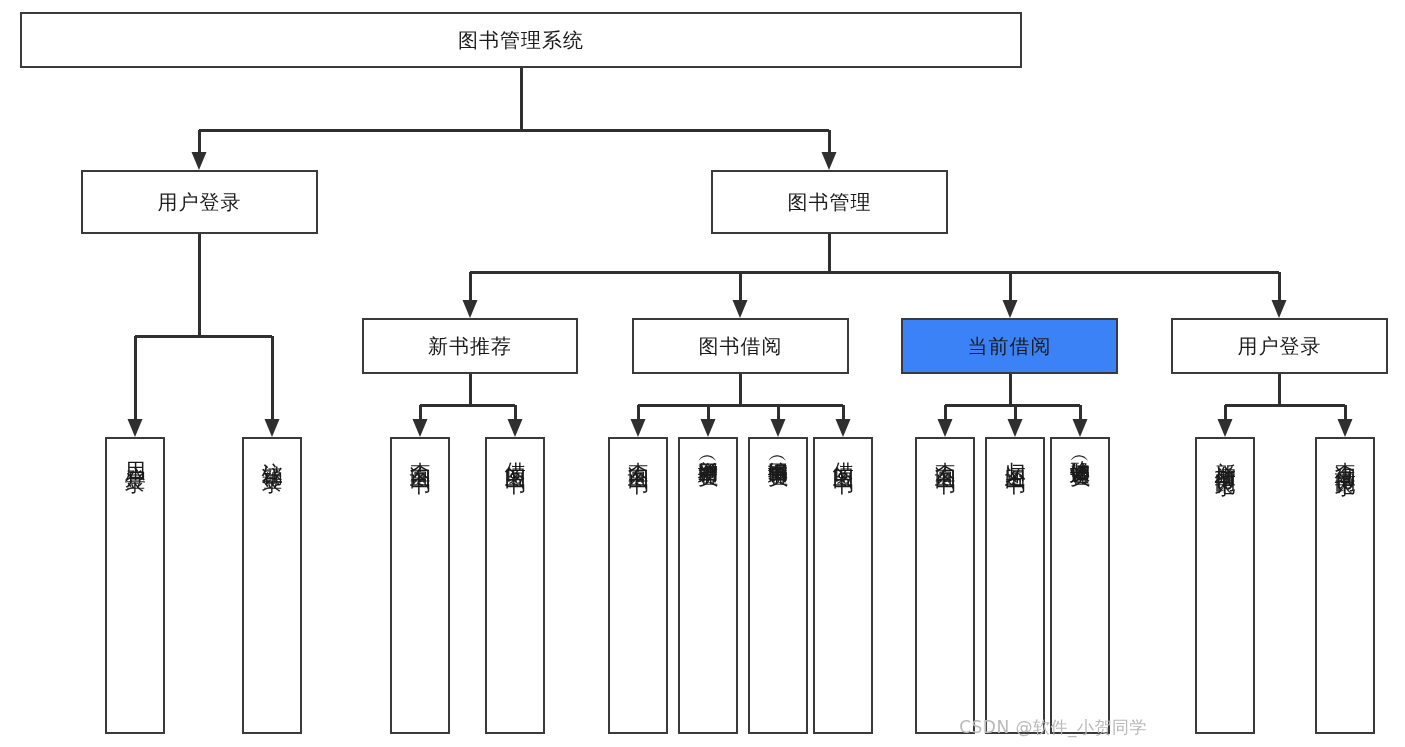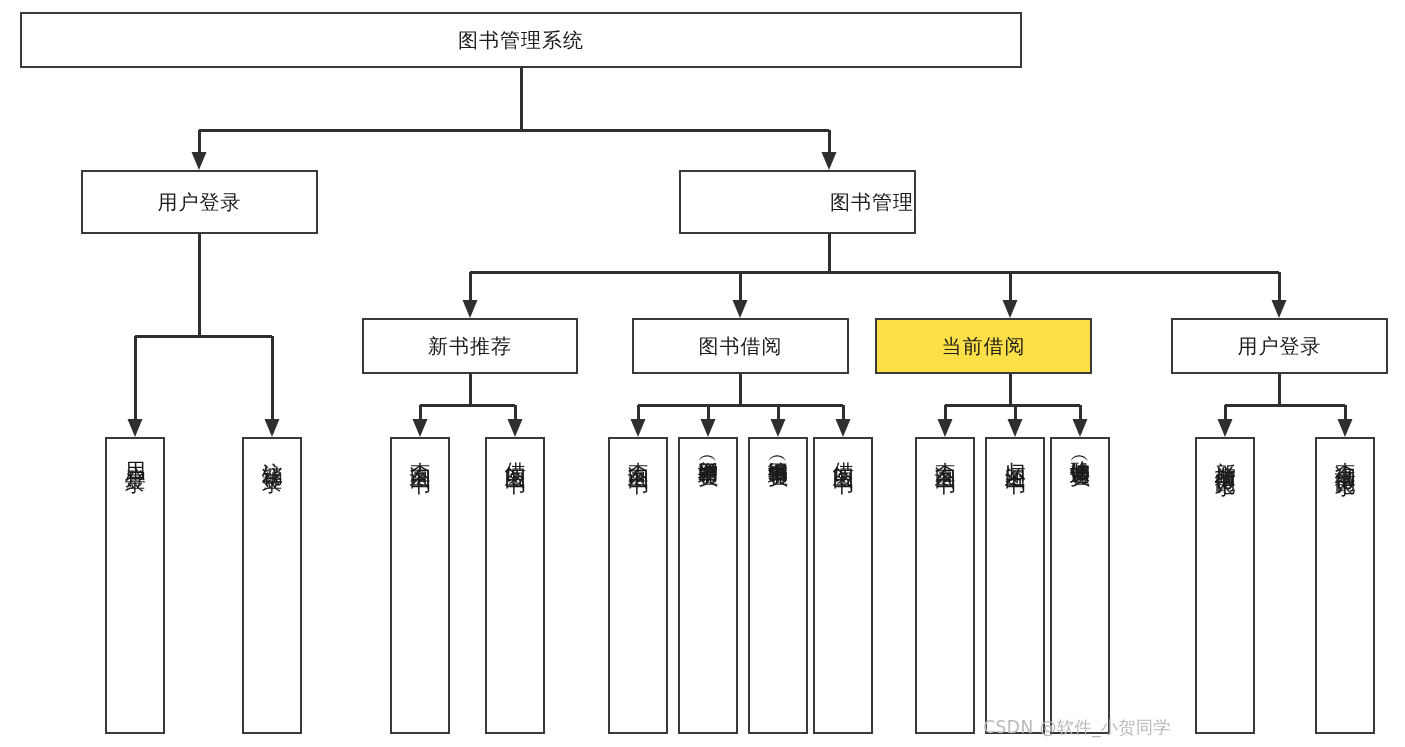--- a/index.html
+++ b/index.html
@@ -3,21 +3,21 @@
 <meta charset="utf-8">
 <title>图书管理系统 功能结构图</title>
 <style>
   html,body{margin:0;padding:0;background:#ffffff;}
   body{
     width:1405px;height:747px;
     font-family:"Liberation Sans","DejaVu Sans",sans-serif;
     overflow:hidden;
     position:relative;
   }
-  #diagram-root{position:relative;width:1155px;height:747px;padding-left:24px;}
+  #diagram-root{position:relative;width:1155px;height:747px;}
   svg#connectors{position:absolute;left:0;top:0;width:1405px;height:747px;}
 
   .node{
     position:absolute;
     box-sizing:border-box;
     background:#ffffff;
     border:2px solid #3a3a3a;
     display:flex;
     align-items:center;
     justify-content:center;
@@ -127,31 +127,31 @@
       <polygon points="1337.5,419 1352.5,419 1345,437" fill="#2f2f2f"></polygon>
     </svg>
 
   <div class="node horiz" id="node-root" style="left: 20px; top: 12px; width: 1002px; height: 56px; border-color: rgb(58, 58, 58); background: rgb(255, 255, 255);">
     <span class="node-label">图书管理系统</span>
   </div>
 
   <div class="node horiz" id="node-user_login" style="left: 81px; top: 170px; width: 237px; height: 64px; border-color: rgb(58, 58, 58); background: rgb(255, 255, 255);">
     <span class="node-label">用户登录</span>
   </div>
-  <div class="node horiz" id="node-book_manage" style="left: 679px; top: 170px; width: 237px; height: 64px; border-color: rgb(58, 58, 58); background: rgb(255, 255, 255); justify-content: flex-end;">
+  <div class="node horiz" id="node-book_manage" style="left: 711px; top: 170px; width: 237px; height: 64px; border-color: rgb(58, 58, 58); background: rgb(255, 255, 255);">
     <span class="node-label">图书管理</span>
   </div>
 
   <div class="node horiz" id="node-new_book_rec" style="left: 362px; top: 318px; width: 216px; height: 56px; border-color: rgb(58, 58, 58); background: rgb(255, 255, 255);">
     <span class="node-label">新书推荐</span>
   </div>
   <div class="node horiz" id="node-book_borrow" style="left: 632px; top: 318px; width: 217px; height: 56px; border-color: rgb(58, 58, 58); background: rgb(255, 255, 255);">
     <span class="node-label">图书借阅</span>
   </div>
-  <div class="node horiz" id="node-current_borrow" style="left: 875px; top: 318px; width: 217px; height: 56px; border-color: rgb(58, 58, 58); background: #fde047;">
+  <div class="node horiz" id="node-current_borrow" style="left: 901px; top: 318px; width: 217px; height: 56px; border-color: rgb(58, 58, 58); background: #3b82f6;">
     <span class="node-label">当前借阅</span>
   </div>
   <div class="node horiz" id="node-borrow_record" style="left: 1171px; top: 318px; width: 217px; height: 56px; border-color: rgb(58, 58, 58); background: rgb(255, 255, 255);">
     <span class="node-label">用户登录</span>
   </div>
 
   <div class="node vert" id="node-leaf_user_login" style="left: 105px; top: 437px; width: 60px; height: 297px; border-color: rgb(58, 58, 58); background: rgb(255, 255, 255);">
     <span class="node-label">用户登录</span>
   </div>
   <div class="node vert" id="node-leaf_logout" style="left: 242px; top: 437px; width: 60px; height: 297px; border-color: rgb(58, 58, 58); background: rgb(255, 255, 255);">

